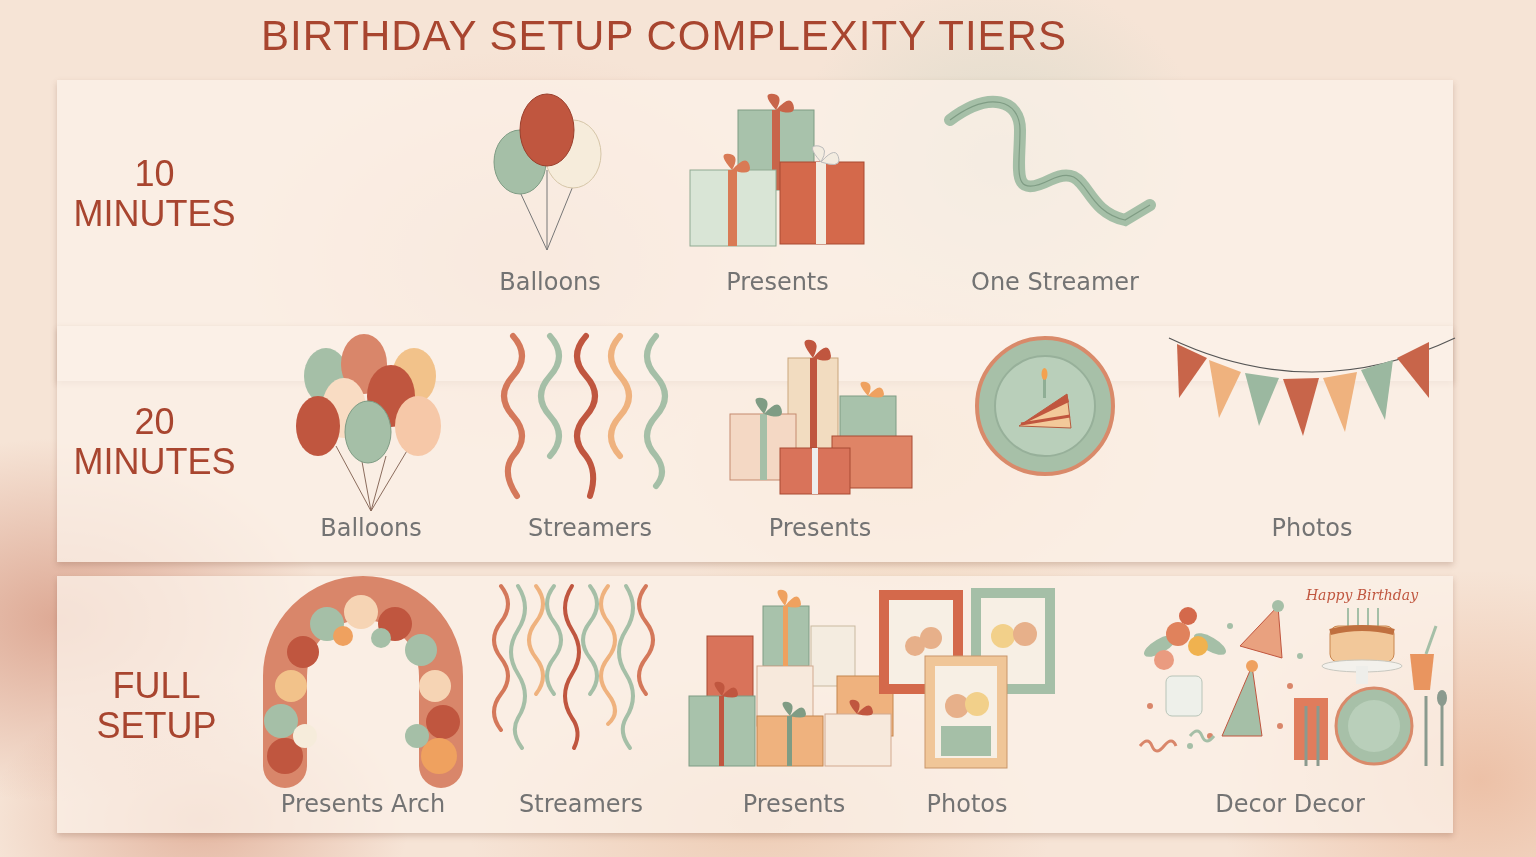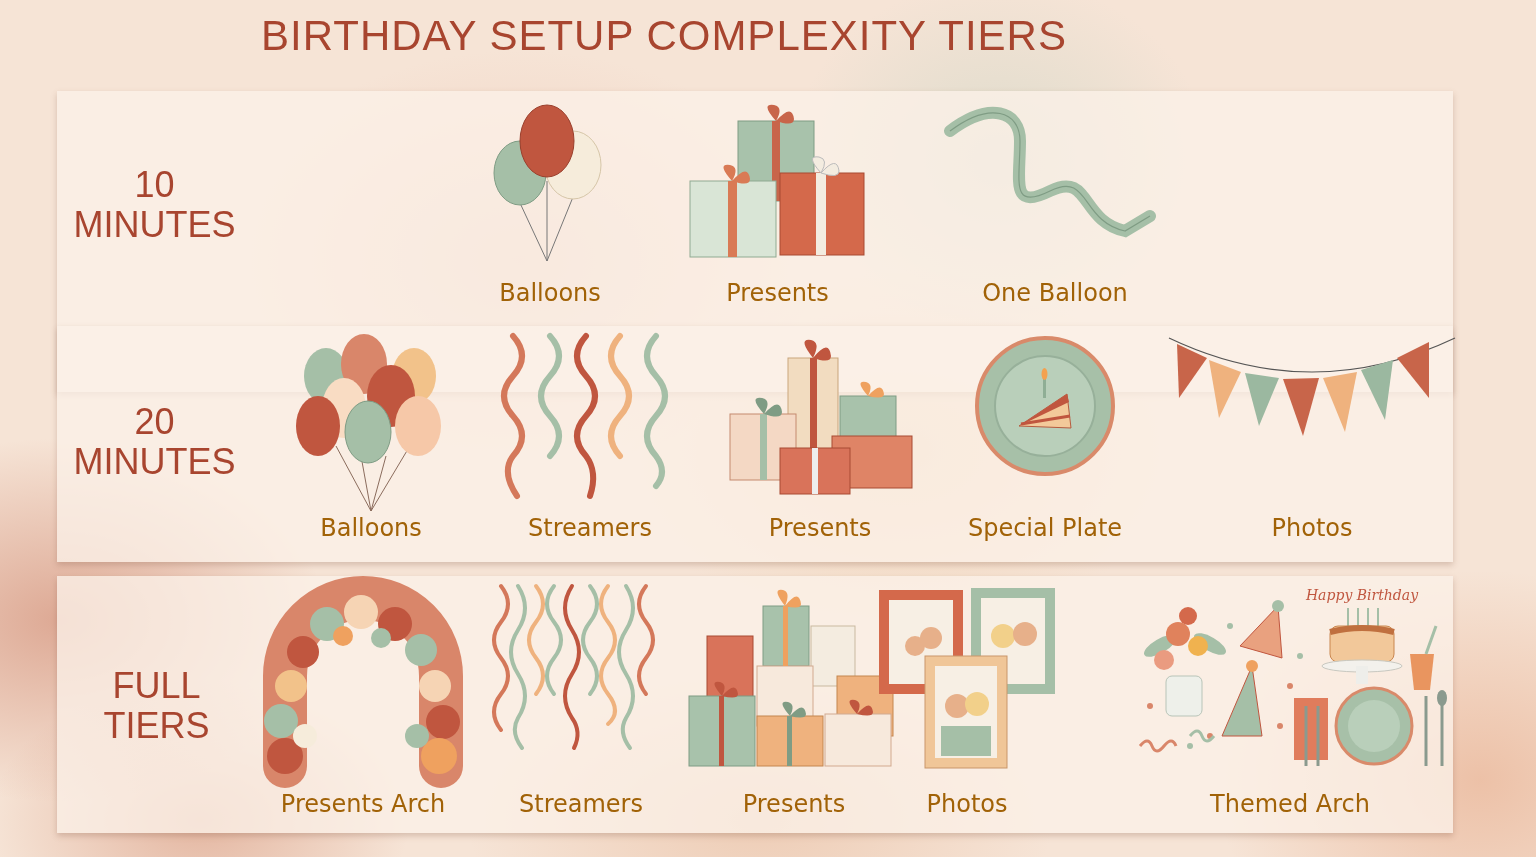--- a/index.html
+++ b/index.html
@@ -20,36 +20,36 @@
   .title {
     position: absolute; left: 0; top: 12px; width: 1328px; text-align: center;
     font-family: "Liberation Sans", sans-serif;
     font-size: 42px; color: #a8452f; letter-spacing: 1px;
   }
   .panel {
     position: absolute; left: 57px; width: 1396px;
     background: rgba(251,241,232,0.78);
     box-shadow: 0 3px 6px rgba(120,70,50,0.25);
   }
-  .panel.p1 { top: 91px; height: 301px; }
+  .panel.p1 { top: 80px; height: 301px; }
   .panel.p2 { top: 326px; height: 236px; }
   .panel.p3 { top: 576px; height: 257px; }
   .tier-label {
     position: absolute; left: 0; width: 195px; text-align: center;
     font-family: "Liberation Sans", sans-serif;
     font-size: 36px; line-height: 40px; color: #a8452f;
   }
   .p1 .tier-label { top: 74px; }
   .p2 .tier-label { top: 76px; }
   .p3 .tier-label { top: 90px; padding-left: 24px; }
   .item { position: absolute; top: 0; height: 100%; }
   .item .art { position: absolute; left: 0; right: 0; top: 10px; bottom: 46px; display:flex; align-items:flex-start; justify-content:center; }
   .item .lbl {
     position: absolute; left: -40px; right: -40px; text-align: center;
-    font-family: "DejaVu Sans", sans-serif; font-size: 24px; color: #a16207;
+    font-family: "DejaVu Sans", sans-serif; font-size: 24px; color: #737373;
   }
   .p1 .item .lbl, .p2 .item .lbl { top: 188px; }
   .p3 .item .lbl { top: 214px; }
   svg { overflow: visible; }
 </style>
 </head>
 <body>
 
 <div class="title">BIRTHDAY SETUP COMPLEXITY TIERS</div>
 
@@ -90,21 +90,21 @@
     <div class="lbl">Presents</div>
   </div>
 
   <div class="item" style="left:893px;width:210px;">
     <div class="art">
       <svg width="210" height="140" viewBox="0 0 210 140">
         <path d="M0 30 C40 0 70 10 70 40 C70 80 60 110 100 90 C140 70 130 120 175 130 L200 115" fill="none" stroke="#a5bfa7" stroke-width="12" stroke-linecap="round"></path>
         <path d="M0 30 C40 0 70 10 70 40 C70 80 60 110 100 90 C140 70 130 120 175 130 L200 115" fill="none" stroke="#7f9c84" stroke-width="1.2"></path>
       </svg>
     </div>
-    <div class="lbl">One Balloon</div>
+    <div class="lbl">One Streamer</div>
   </div>
 </div>
 
 <div class="panel p2">
   <div class="tier-label">
     <div>20</div>
     <div>MINUTES</div>
   </div>
 
   <div class="item" style="left:238px;width:152px;">
@@ -168,21 +168,20 @@
       <svg width="140" height="140" viewBox="0 0 140 140">
         <circle cx="70" cy="70" r="68" fill="#a7c0a8" stroke="#d98a6a" stroke-width="4"></circle>
         <circle cx="70" cy="70" r="50" fill="#b9cfba" stroke="#97b09a" stroke-width="2"></circle>
         <polygon points="44,90 92,58 96,92" fill="#f3c99a" stroke="#b55b3f"></polygon>
         <polygon points="44,90 92,58 94,66" fill="#c0563f"></polygon>
         <line x1="46" y1="88" x2="95" y2="80" stroke="#c0563f" stroke-width="3"></line>
         <rect x="68" y="42" width="3" height="20" fill="#8fae95"></rect>
         <ellipse cx="69.5" cy="38" rx="3" ry="6" fill="#f3a14f"></ellipse>
       </svg>
     </div>
-    <div class="lbl">Special Plate</div>
   </div>
 
   <div class="item" style="left:1110px;width:290px;">
     <div class="art">
       <svg width="290" height="120" viewBox="0 0 290 120">
         <path d="M2 2 Q145 70 288 2" fill="none" stroke="#555" stroke-width="1.2"></path>
         <polygon points="10,8 40,22 12,62" fill="#c8654a"></polygon>
         <polygon points="42,24 74,36 52,82" fill="#efb27e"></polygon>
         <polygon points="78,37 112,42 92,90" fill="#9bb8a0"></polygon>
         <polygon points="116,43 152,42 136,100" fill="#c8654a"></polygon>
@@ -191,21 +190,21 @@
         <polygon points="230,22 262,6 262,62" fill="#c8654a"></polygon>
       </svg>
     </div>
     <div class="lbl">Photos</div>
   </div>
 </div>
 
 <div class="panel p3">
   <div class="tier-label" style="width:175px;">
     <div>FULL</div>
-    <div>TIERS</div>
+    <div>SETUP</div>
   </div>
 
   <div class="item" style="left:200px;width:212px;">
     <div class="art">
       <svg width="212" height="190" viewBox="0 0 212 190">
         <path d="M28 180 L28 90 A78 78 0 0 1 184 90 L184 180" fill="none" stroke="#d9866a" stroke-width="44" stroke-linecap="round"></path>
         <g>
           <circle cx="28" cy="170" r="18" fill="#c0563f"></circle>
             <circle cx="24" cy="135" r="17" fill="#a5bfa7"></circle>
           <circle cx="34" cy="100" r="16" fill="#f2c28a"></circle>
@@ -341,15 +340,15 @@
         <rect x="164" y="112" width="34" height="62" fill="#e07c5c"></rect>
         <line x1="176" y1="120" x2="176" y2="180" stroke="#8a9a8e" stroke-width="3"></line>
         <line x1="188" y1="120" x2="188" y2="180" stroke="#8a9a8e" stroke-width="3"></line>
         <circle cx="244" cy="140" r="38" fill="#a7c0a8" stroke="#d98a6a" stroke-width="3"></circle>
         <circle cx="244" cy="140" r="26" fill="#b9cfba"></circle>
         <line x1="296" y1="110" x2="296" y2="180" stroke="#8a9a8e" stroke-width="3"></line>
         <ellipse cx="312" cy="112" rx="5" ry="8" fill="#8a9a8e"></ellipse>
         <line x1="312" y1="118" x2="312" y2="180" stroke="#8a9a8e" stroke-width="3"></line>
       </svg>
     </div>
-    <div class="lbl">Themed Arch</div>
+    <div class="lbl">Decor Decor</div>
   </div>
 </div>
 
 </body></html>

